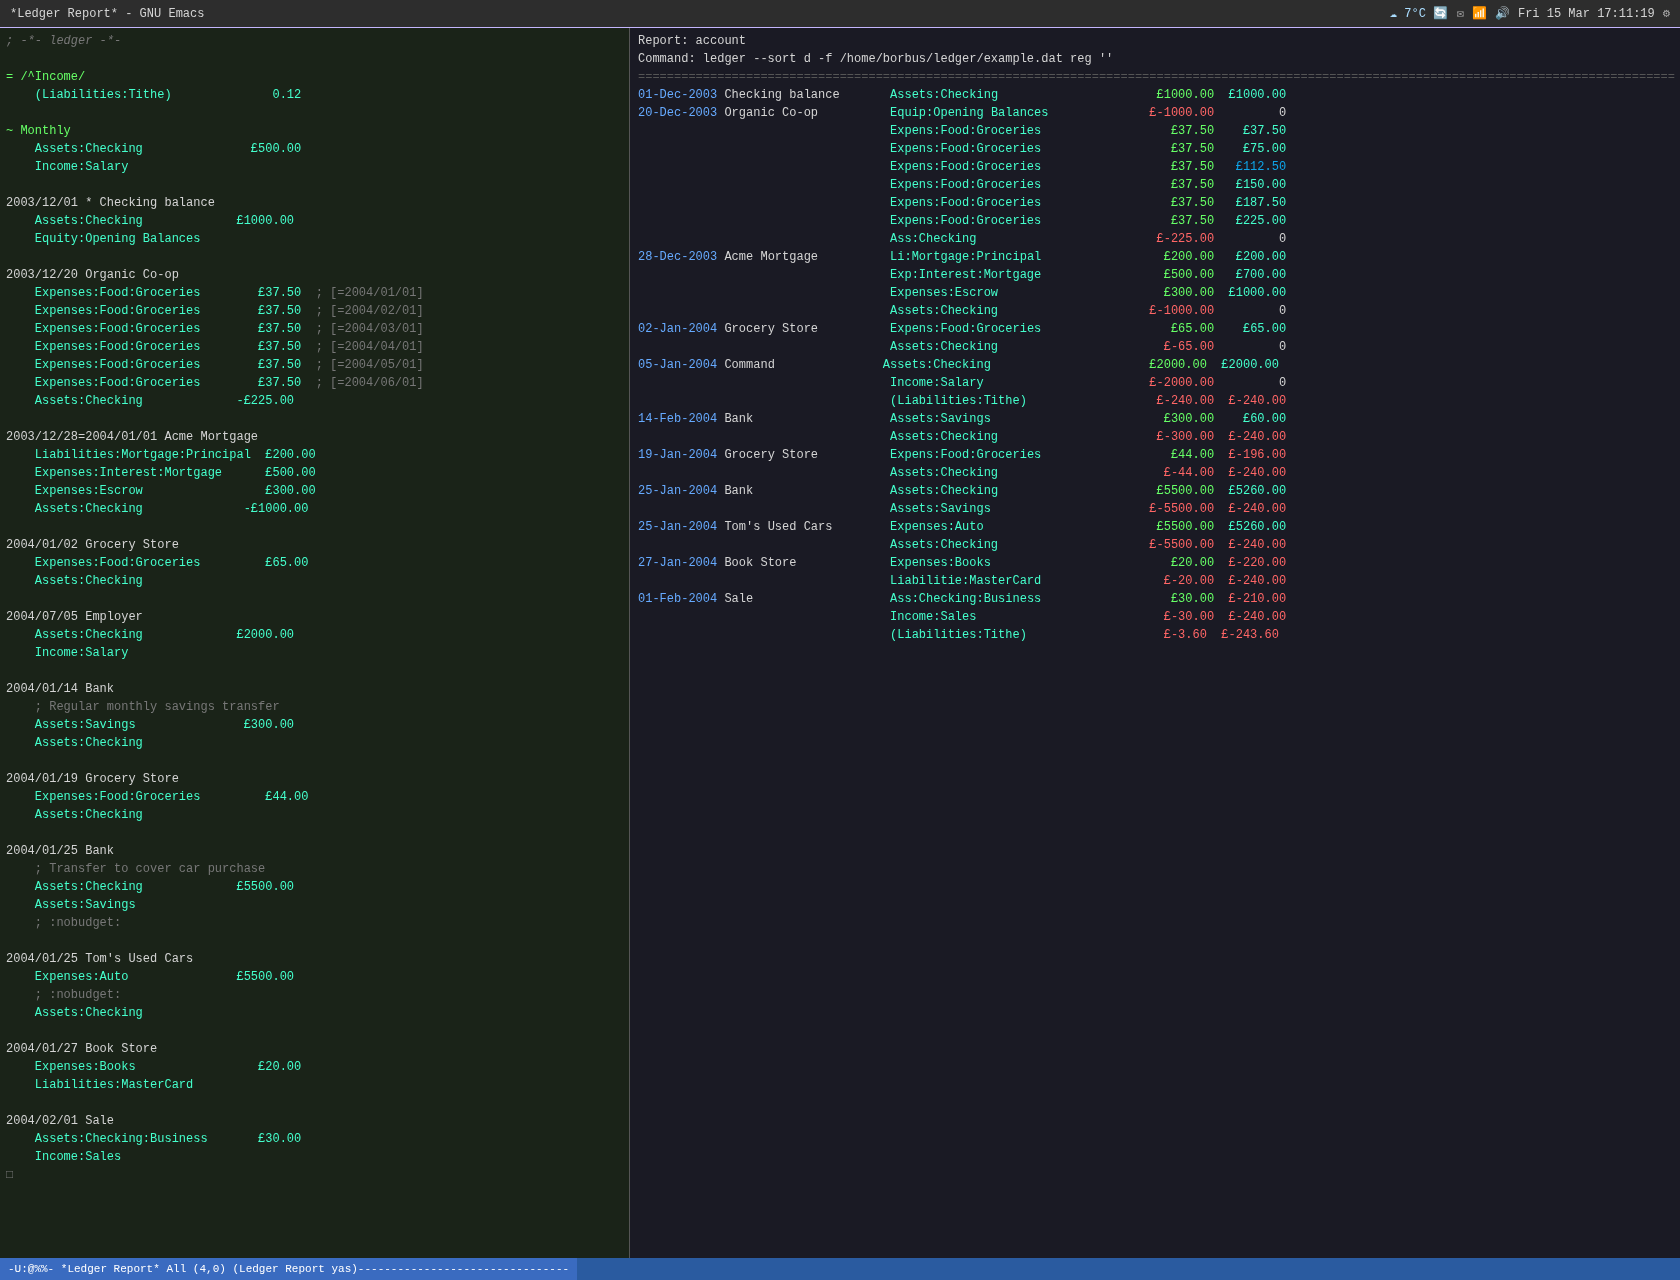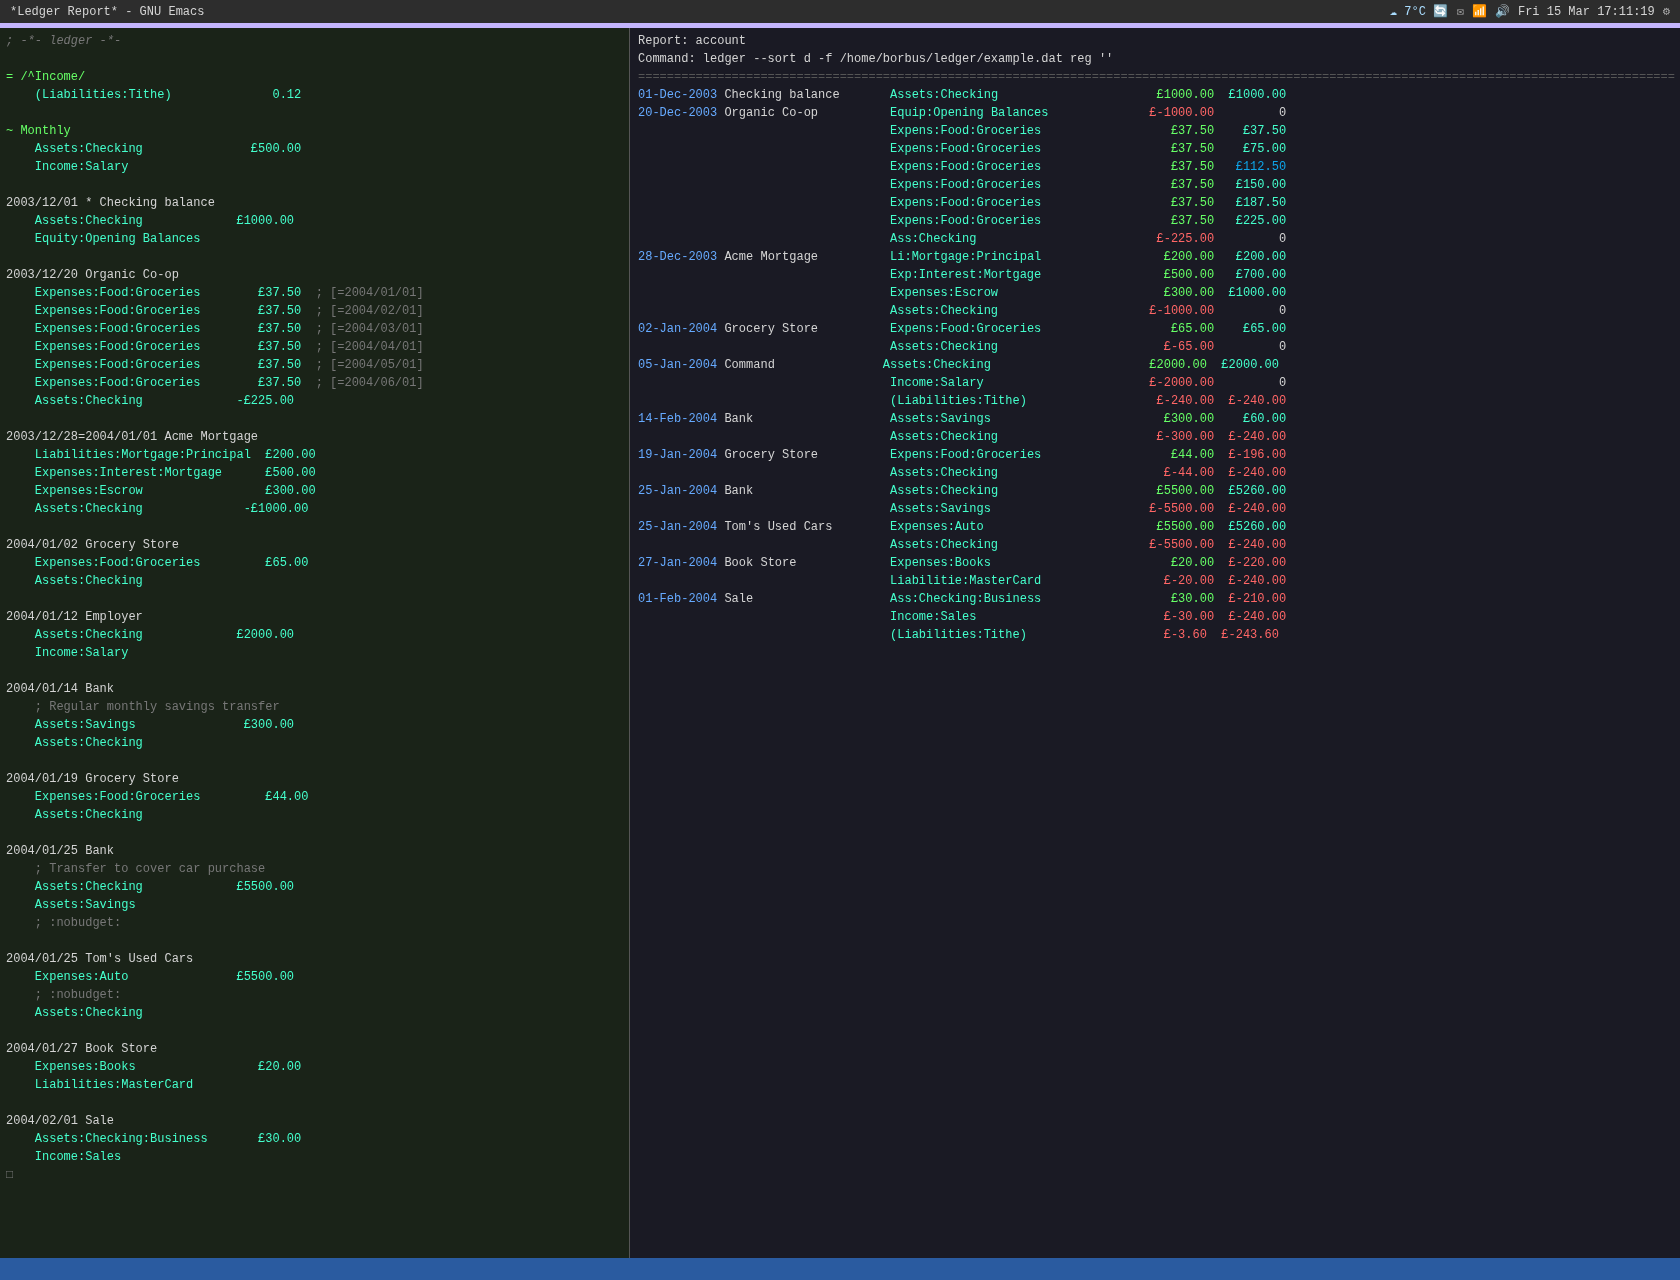--- a/index.html
+++ b/index.html
@@ -14,21 +14,21 @@
     }
 
     
     #titlebar {
       background: #2d2d2d;
       height: 28px;
       display: flex;
       align-items: center;
       justify-content: space-between;
       padding: 0 10px;
-      border-bottom: 5px solid #c4b5fd;
+      border-bottom: 1px solid #c4b5fd;
     }
     #titlebar-right {
       display: flex;
       align-items: center;
       gap: 8px;
       font-size: 12px;
       color: #d4d4d4;
     }
 
     
@@ -131,21 +131,21 @@
 <span style="color:#d4d4d4;">2003/12/28=2004/01/01 Acme Mortgage</span>
 <span style="color:#44ffcc;">    Liabilities:Mortgage:Principal  £200.00</span>
 <span style="color:#44ffcc;">    Expenses:Interest:Mortgage      £500.00</span>
 <span style="color:#44ffcc;">    Expenses:Escrow                 £300.00</span>
 <span style="color:#44ffcc;font-family:Liberation Mono, monospace;">    Assets:Checking              -£1000.00</span>
 
 <span style="color:#d4d4d4;">2004/01/02 Grocery Store</span>
 <span style="color:#44ffcc;">    Expenses:Food:Groceries         £65.00</span>
 <span style="color:#44ffcc;">    Assets:Checking</span>
 
-<span style="color:#d4d4d4;">2004/01/12 Employer</span>
+<span style="color:#d4d4d4;">2004/07/05 Employer</span>
 <span style="color:#44ffcc;">    Assets:Checking             £2000.00</span>
 <span style="color:#44ffcc;">    Income:Salary</span>
 
 <span style="color:#d4d4d4;">2004/01/14 Bank</span>
 <span style="color:#777;">    ; Regular monthly savings transfer</span>
 <span style="color:#44ffcc;">    Assets:Savings               £300.00</span>
 <span style="color:#44ffcc;">    Assets:Checking</span>
 
 <span style="color:#d4d4d4;">2004/01/19 Grocery Store</span>
 <span style="color:#44ffcc;">    Expenses:Food:Groceries         £44.00</span>
@@ -207,13 +207,16 @@
                                    <span style="color:#44ffcc;">Liabilitie:MasterCard              </span><span style="color:#ff6666;">   £-20.00</span>  <span style="color:#ff6666;">£-240.00</span>
 <span style="color:#6af;">01-Feb-2004</span> <span>Sale                  </span> <span style="color:#44ffcc;">Ass:Checking:Business              </span><span style="color:#66ff66;">    £30.00</span>  <span style="color:#ff6666;">£-210.00</span>
                                    <span style="color:#44ffcc;">Income:Sales                       </span><span style="color:#ff6666;">   £-30.00</span>  <span style="color:#ff6666;">£-240.00</span>
                                    <span style="color:#44ffcc;">(Liabilities:Tithe)                </span><span style="color:#ff6666;">   £-3.60</span>  <span style="color:#ff6666;">£-243.60</span>
     </pre>
   </div>
 
 </div>
 
 <div id="statusbar">
+  <div class="status-right">
+    <span>-U:@%%-  *Ledger Report*    All (4,0)     (Ledger Report yas)--------------------------------</span>
+  </div>
 </div>
 
 </body></html>

